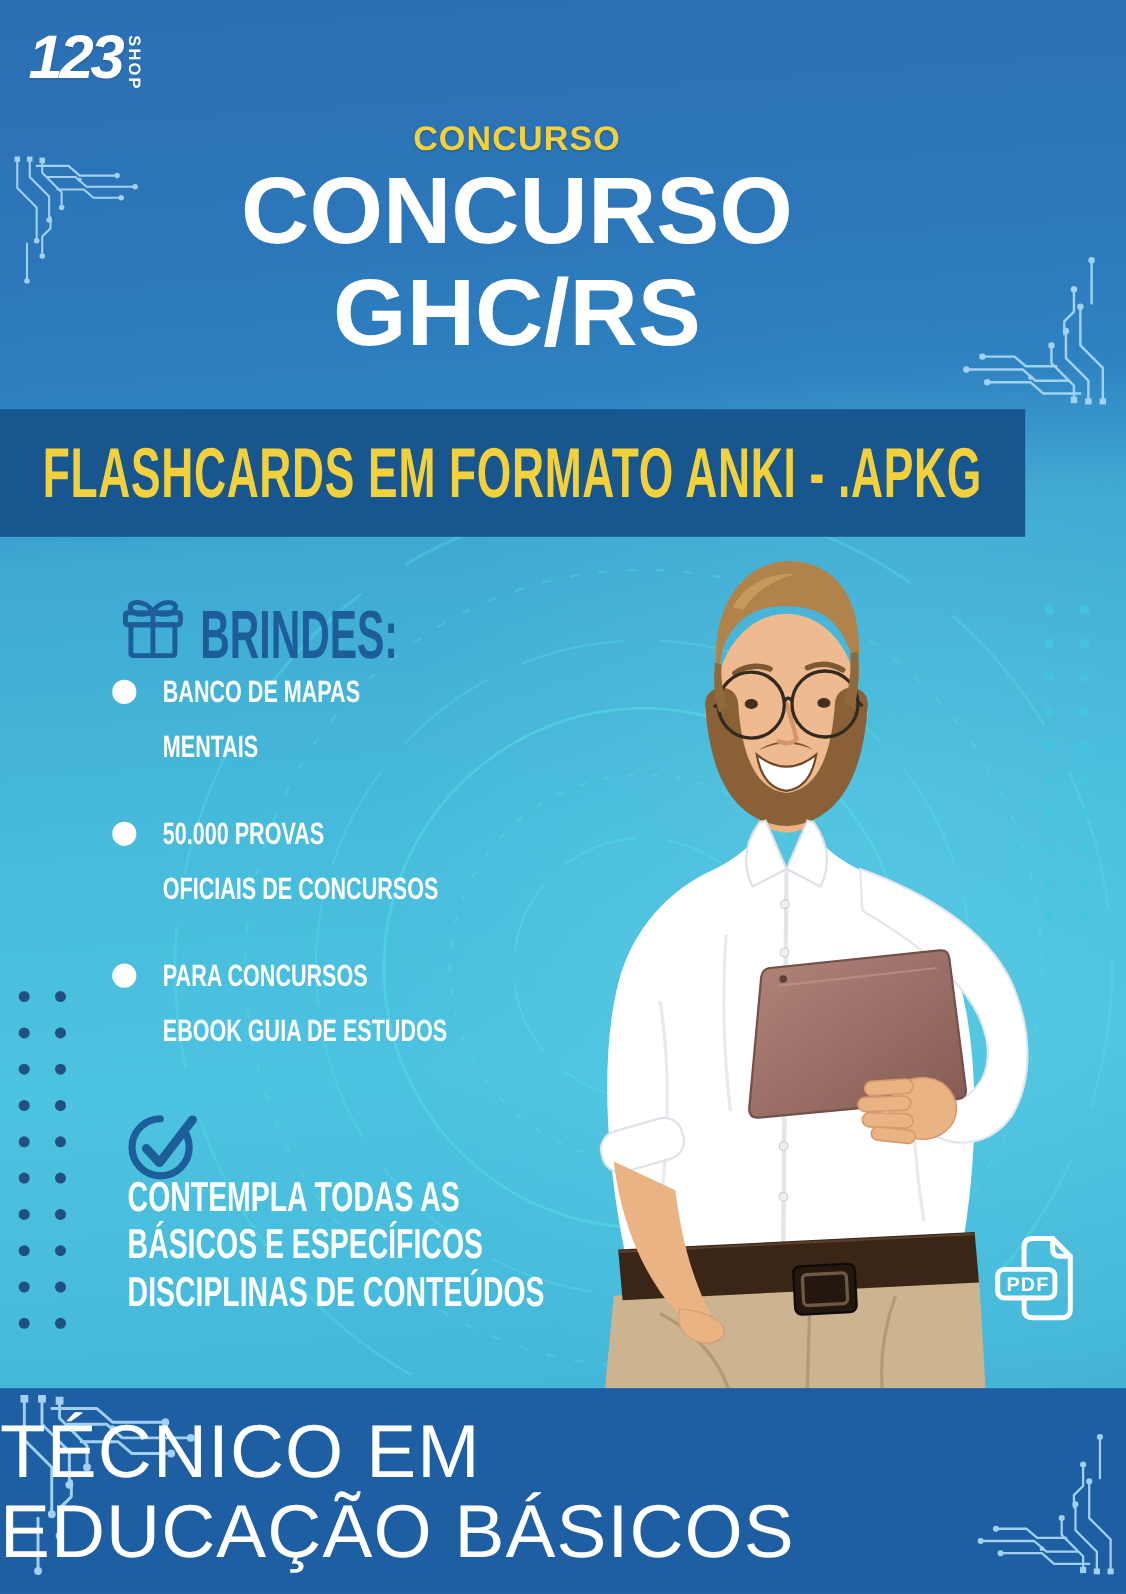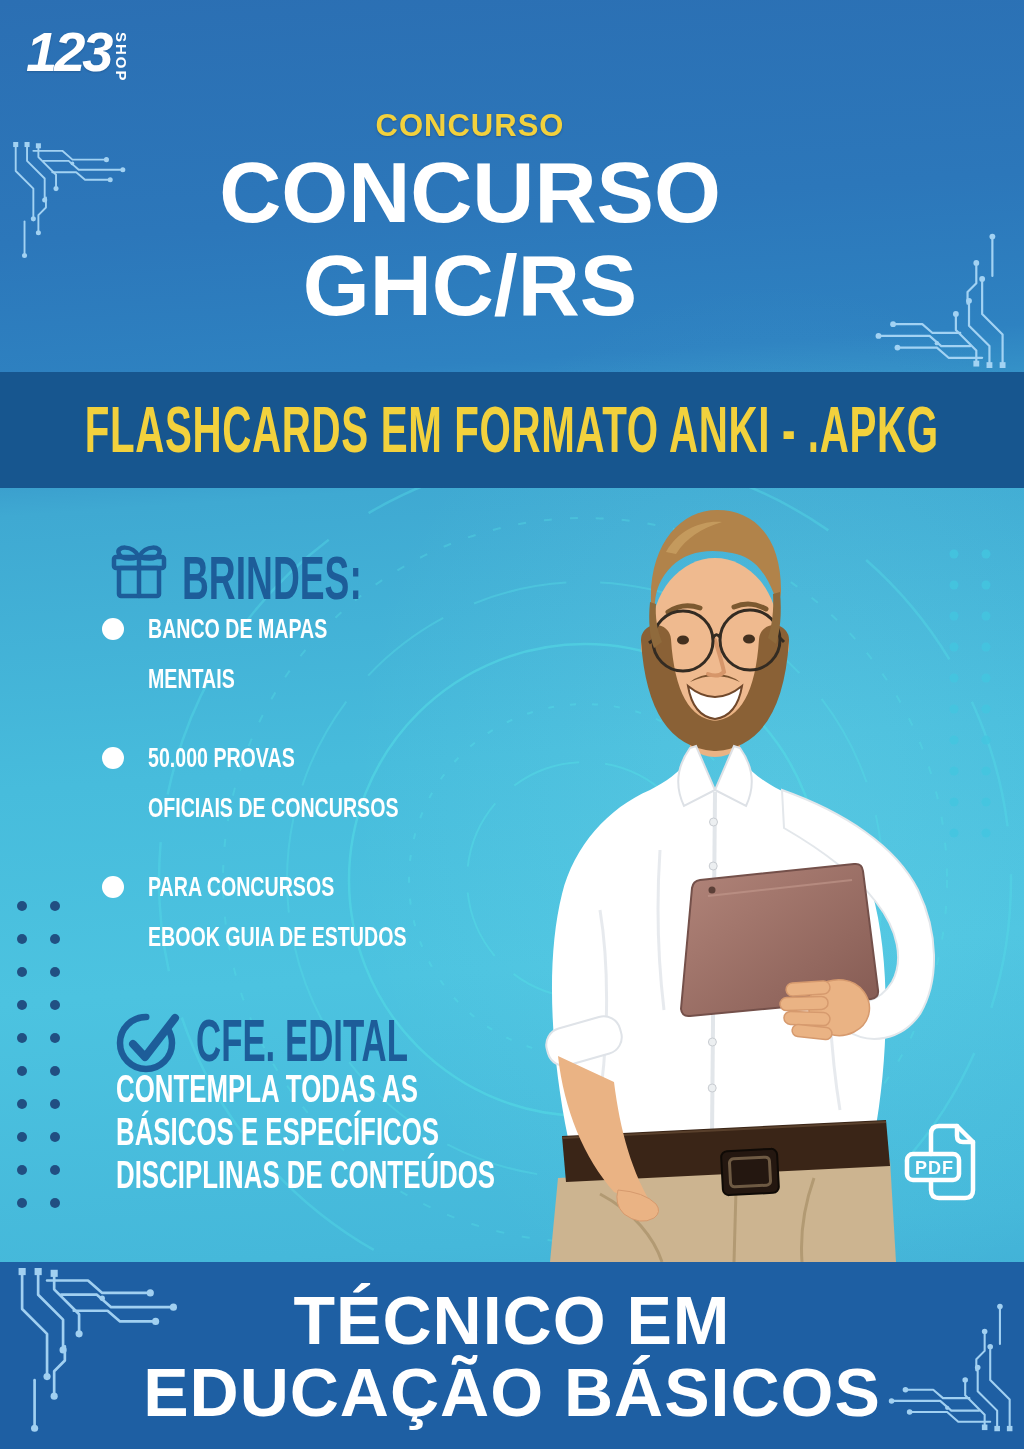--- a/index.html
+++ b/index.html
@@ -24,21 +24,21 @@
   .corner-label{right:32px;top:36px;color:#fff;font-size:23px;font-weight:700;}
 
   
   .kicker{left:0;top:108px;width:100%;text-align:center;transform:translateX(-42px);
     color:#f2d13d;font-size:31px;font-weight:800;letter-spacing:1px;
     text-shadow:0 1px 2px rgba(22,62,115,.55);}
   .title{left:0;top:146px;width:100%;text-align:center;transform:translateX(-42px);
     color:#fff;font-size:86px;line-height:93px;font-weight:700;letter-spacing:0;}
 
   
-  .format-banner{left:0;top:372px;width:1024px;height:116px;background:#17568f;
+  .format-banner{left:0;top:372px;width:932px;height:116px;background:#17568f;
     display:flex;align-items:center;justify-content:center;}
   .format-banner-label{color:#f2d13d;font-size:64px;font-weight:700;letter-spacing:1px;transform:scaleX(.63);}
 
   
   .circuit{color:#a9d7f6;opacity:.95;}
   .circles{left:100px;top:430px;}
   .dots{opacity:.95;}
 
   
   .person{left:450px;top:490px;}
@@ -58,22 +58,22 @@
   .edital-heading{left:196px;top:1006px;color:#1d5d99;font-size:60px;font-weight:700;}
   .edital-heading .cnd{transform:scaleX(.58);}
   .edital-text{left:116px;top:1068px;color:#fff;font-size:38px;line-height:43px;font-weight:700;}
   .edital-text .cnd{transform:scaleX(.68);}
 
   
   .pdf-icon{left:901px;top:1116px;}
 
   
   .footer{left:0;top:1262px;width:1024px;height:187px;background:#1e5fa3;}
-  .footer-title{position:absolute;left:0;top:22px;width:100%;text-align:center;color:#fff;
-    font-size:68px;line-height:72px;font-weight:700;letter-spacing:1px;}
+  .footer-title{position:absolute;left:0;top:22px;width:100%;color:#fff;
+    font-size:68px;line-height:72px;font-weight:400;letter-spacing:1px;}
 </style>
 </head>
 <body>
 
 <div class="poster">
 
   <svg width="0" height="0" style="position:absolute" aria-hidden="true">
     <symbol id="circuit" viewBox="0 0 190 200">
       <g fill="none" stroke="currentColor" stroke-width="3" stroke-linecap="round" stroke-linejoin="round">
         <path d="M12 6 V46 L40 74 V118"></path>
@@ -307,23 +307,20 @@
         <div><span class="cnd">PARA CONCURSOS</span></div>
         <div><span class="cnd">EBOOK GUIA DE ESTUDOS</span></div>
       </div>
     </div>
   </div>
 
   <svg class="abs check-icon" width="74" height="72" viewBox="0 0 72 72">
     <circle cx="33" cy="39" r="26" fill="none" stroke="#1d5d99" stroke-width="6.5" stroke-dasharray="138 26" stroke-dashoffset="16" stroke-linecap="round"></circle>
     <path d="M20 40 L32 53 L62 14" fill="none" stroke="#1d5d99" stroke-width="8" stroke-linecap="round" stroke-linejoin="round"></path>
   </svg>
-  <div class="abs edital-heading">
-    <span class="cnd">CFE. EDITAL</span>
-  </div>
   <div class="abs edital-text">
     <div><span class="cnd">CONTEMPLA TODAS AS</span></div>
     <div><span class="cnd">BÁSICOS E ESPECÍFICOS</span></div>
     <div><span class="cnd">DISCIPLINAS DE CONTEÚDOS</span></div>
   </div>
 
   <svg class="abs pdf-icon" width="88" height="92" viewBox="0 0 88 92">
     <g fill="none" stroke="#ffffff" stroke-width="4.5" stroke-linecap="round" stroke-linejoin="round">
       <path d="M30 38 V18 Q30 10 38 10 H56 L72 26 V74 Q72 82 64 82 H38 Q30 82 30 74 V64"></path>
       <path d="M56 10 V20 Q56 26 62 26 H72"></path>

